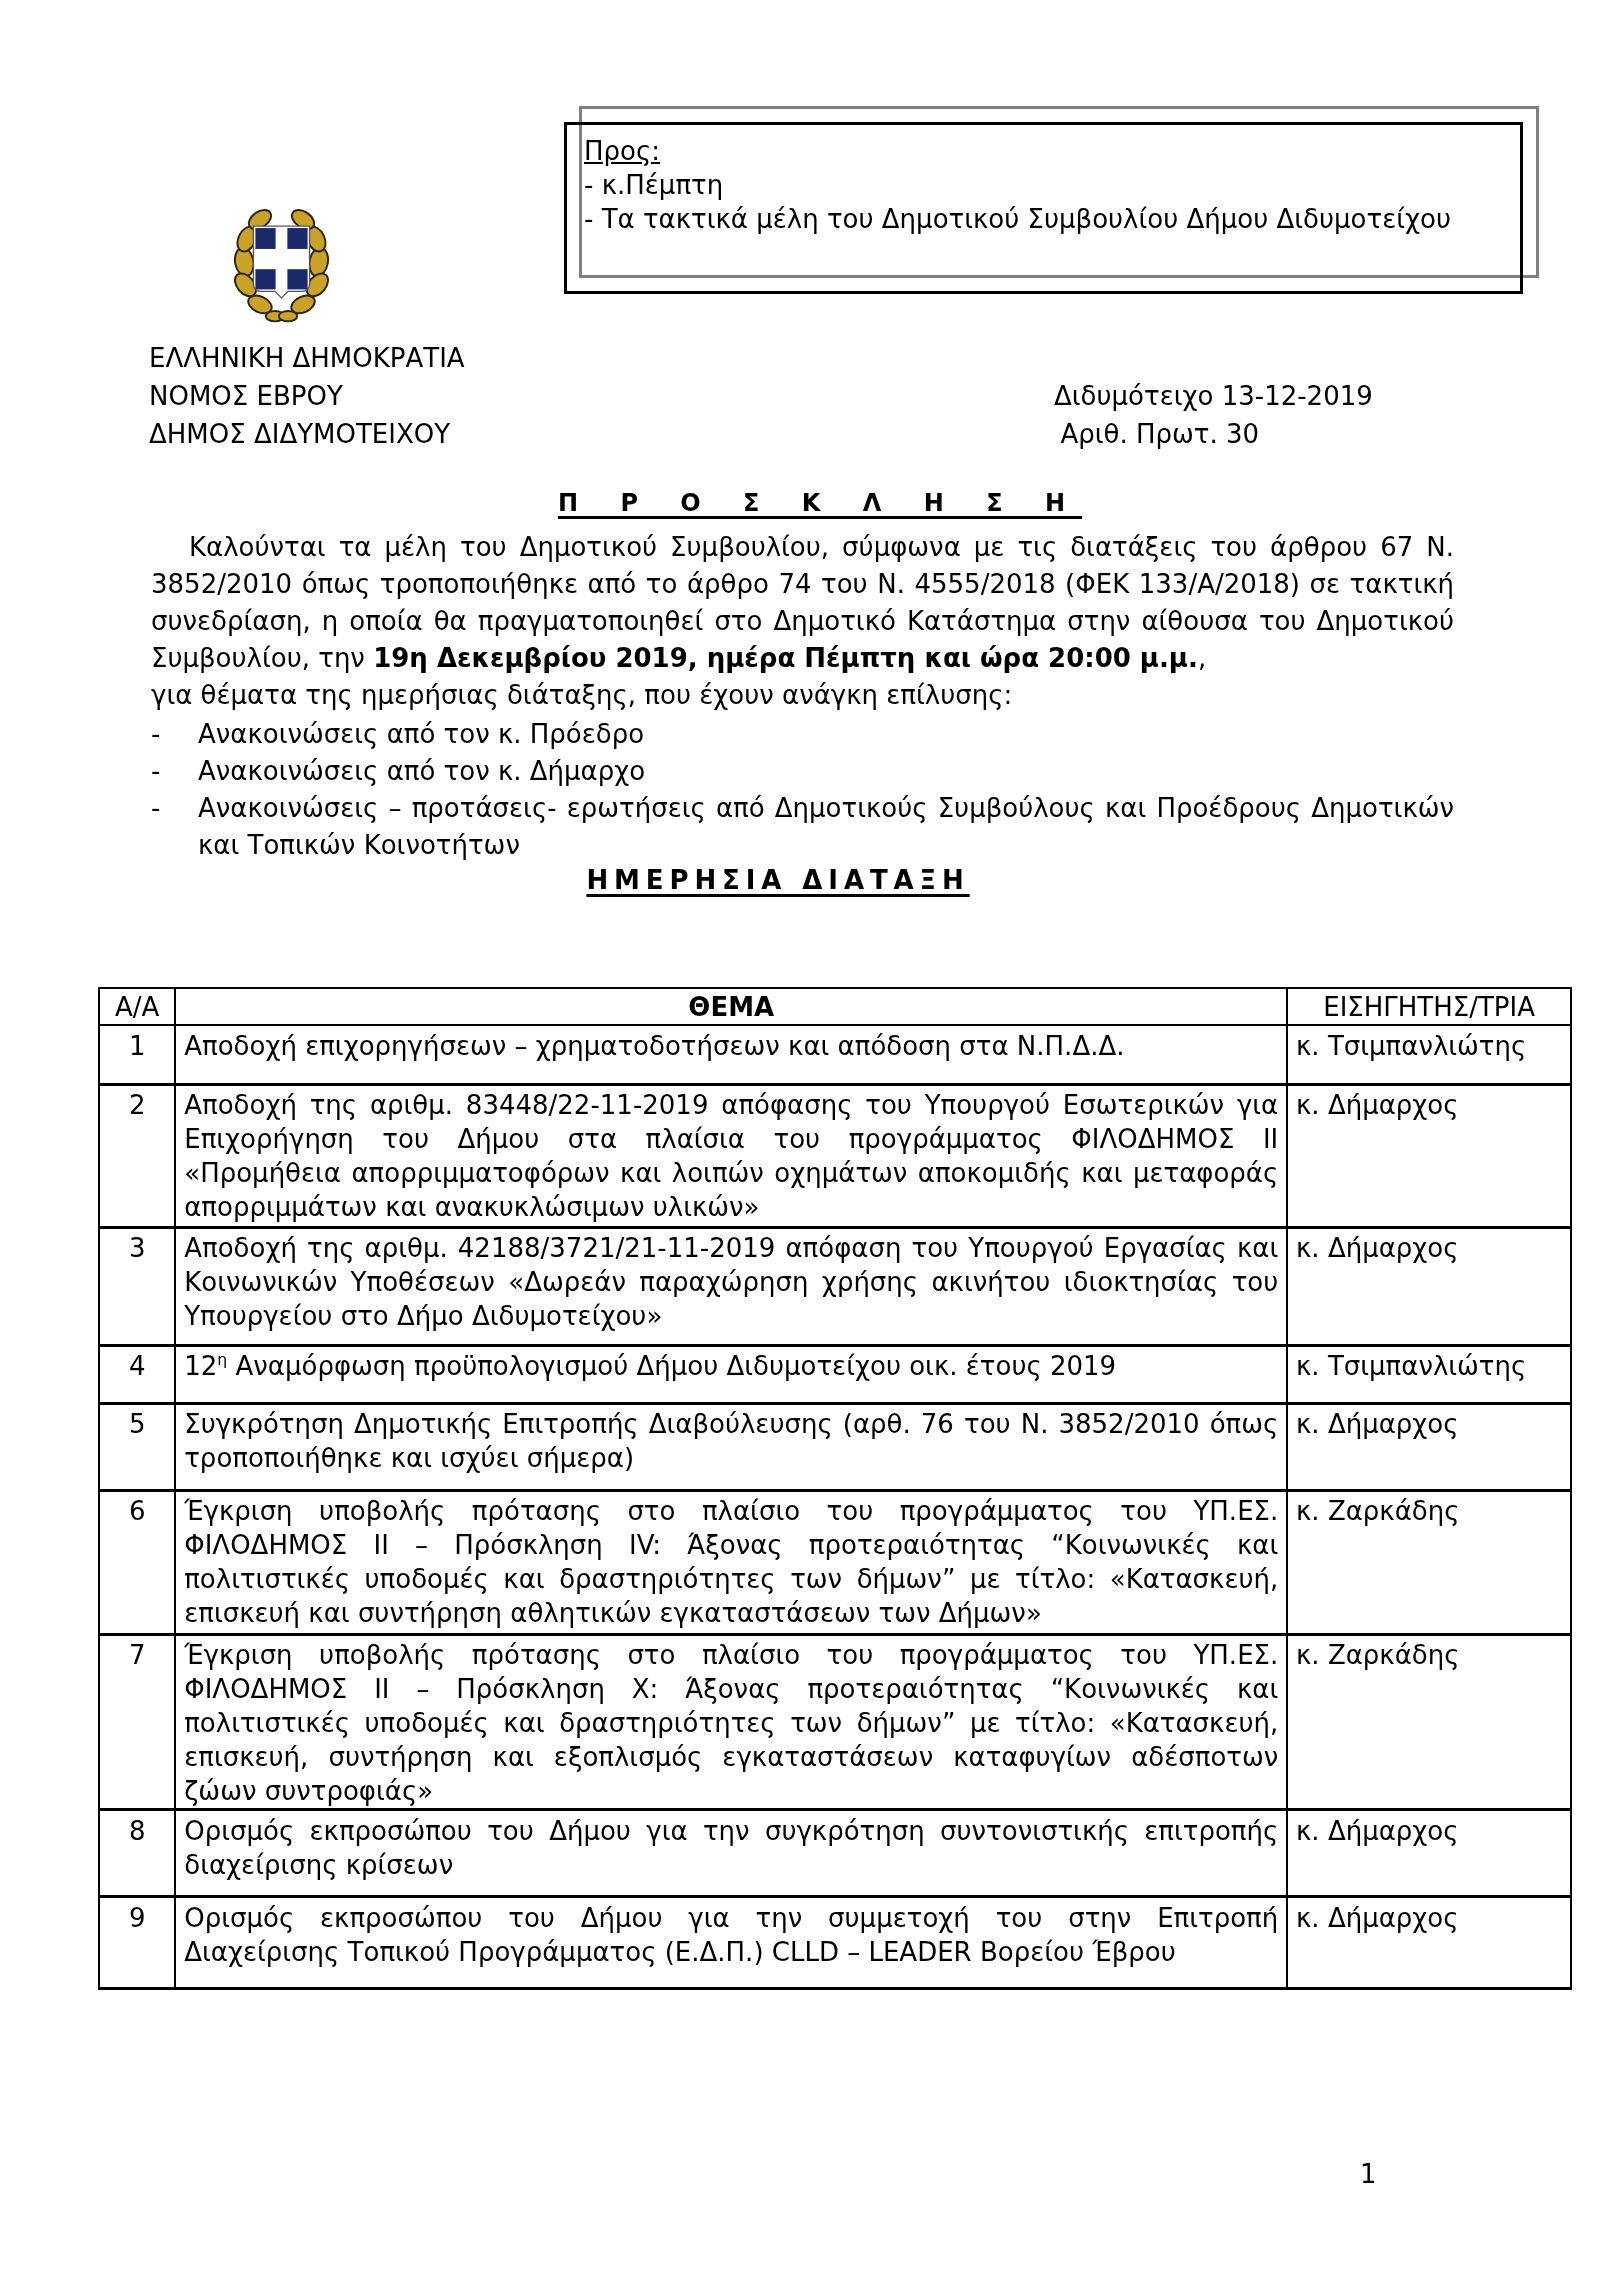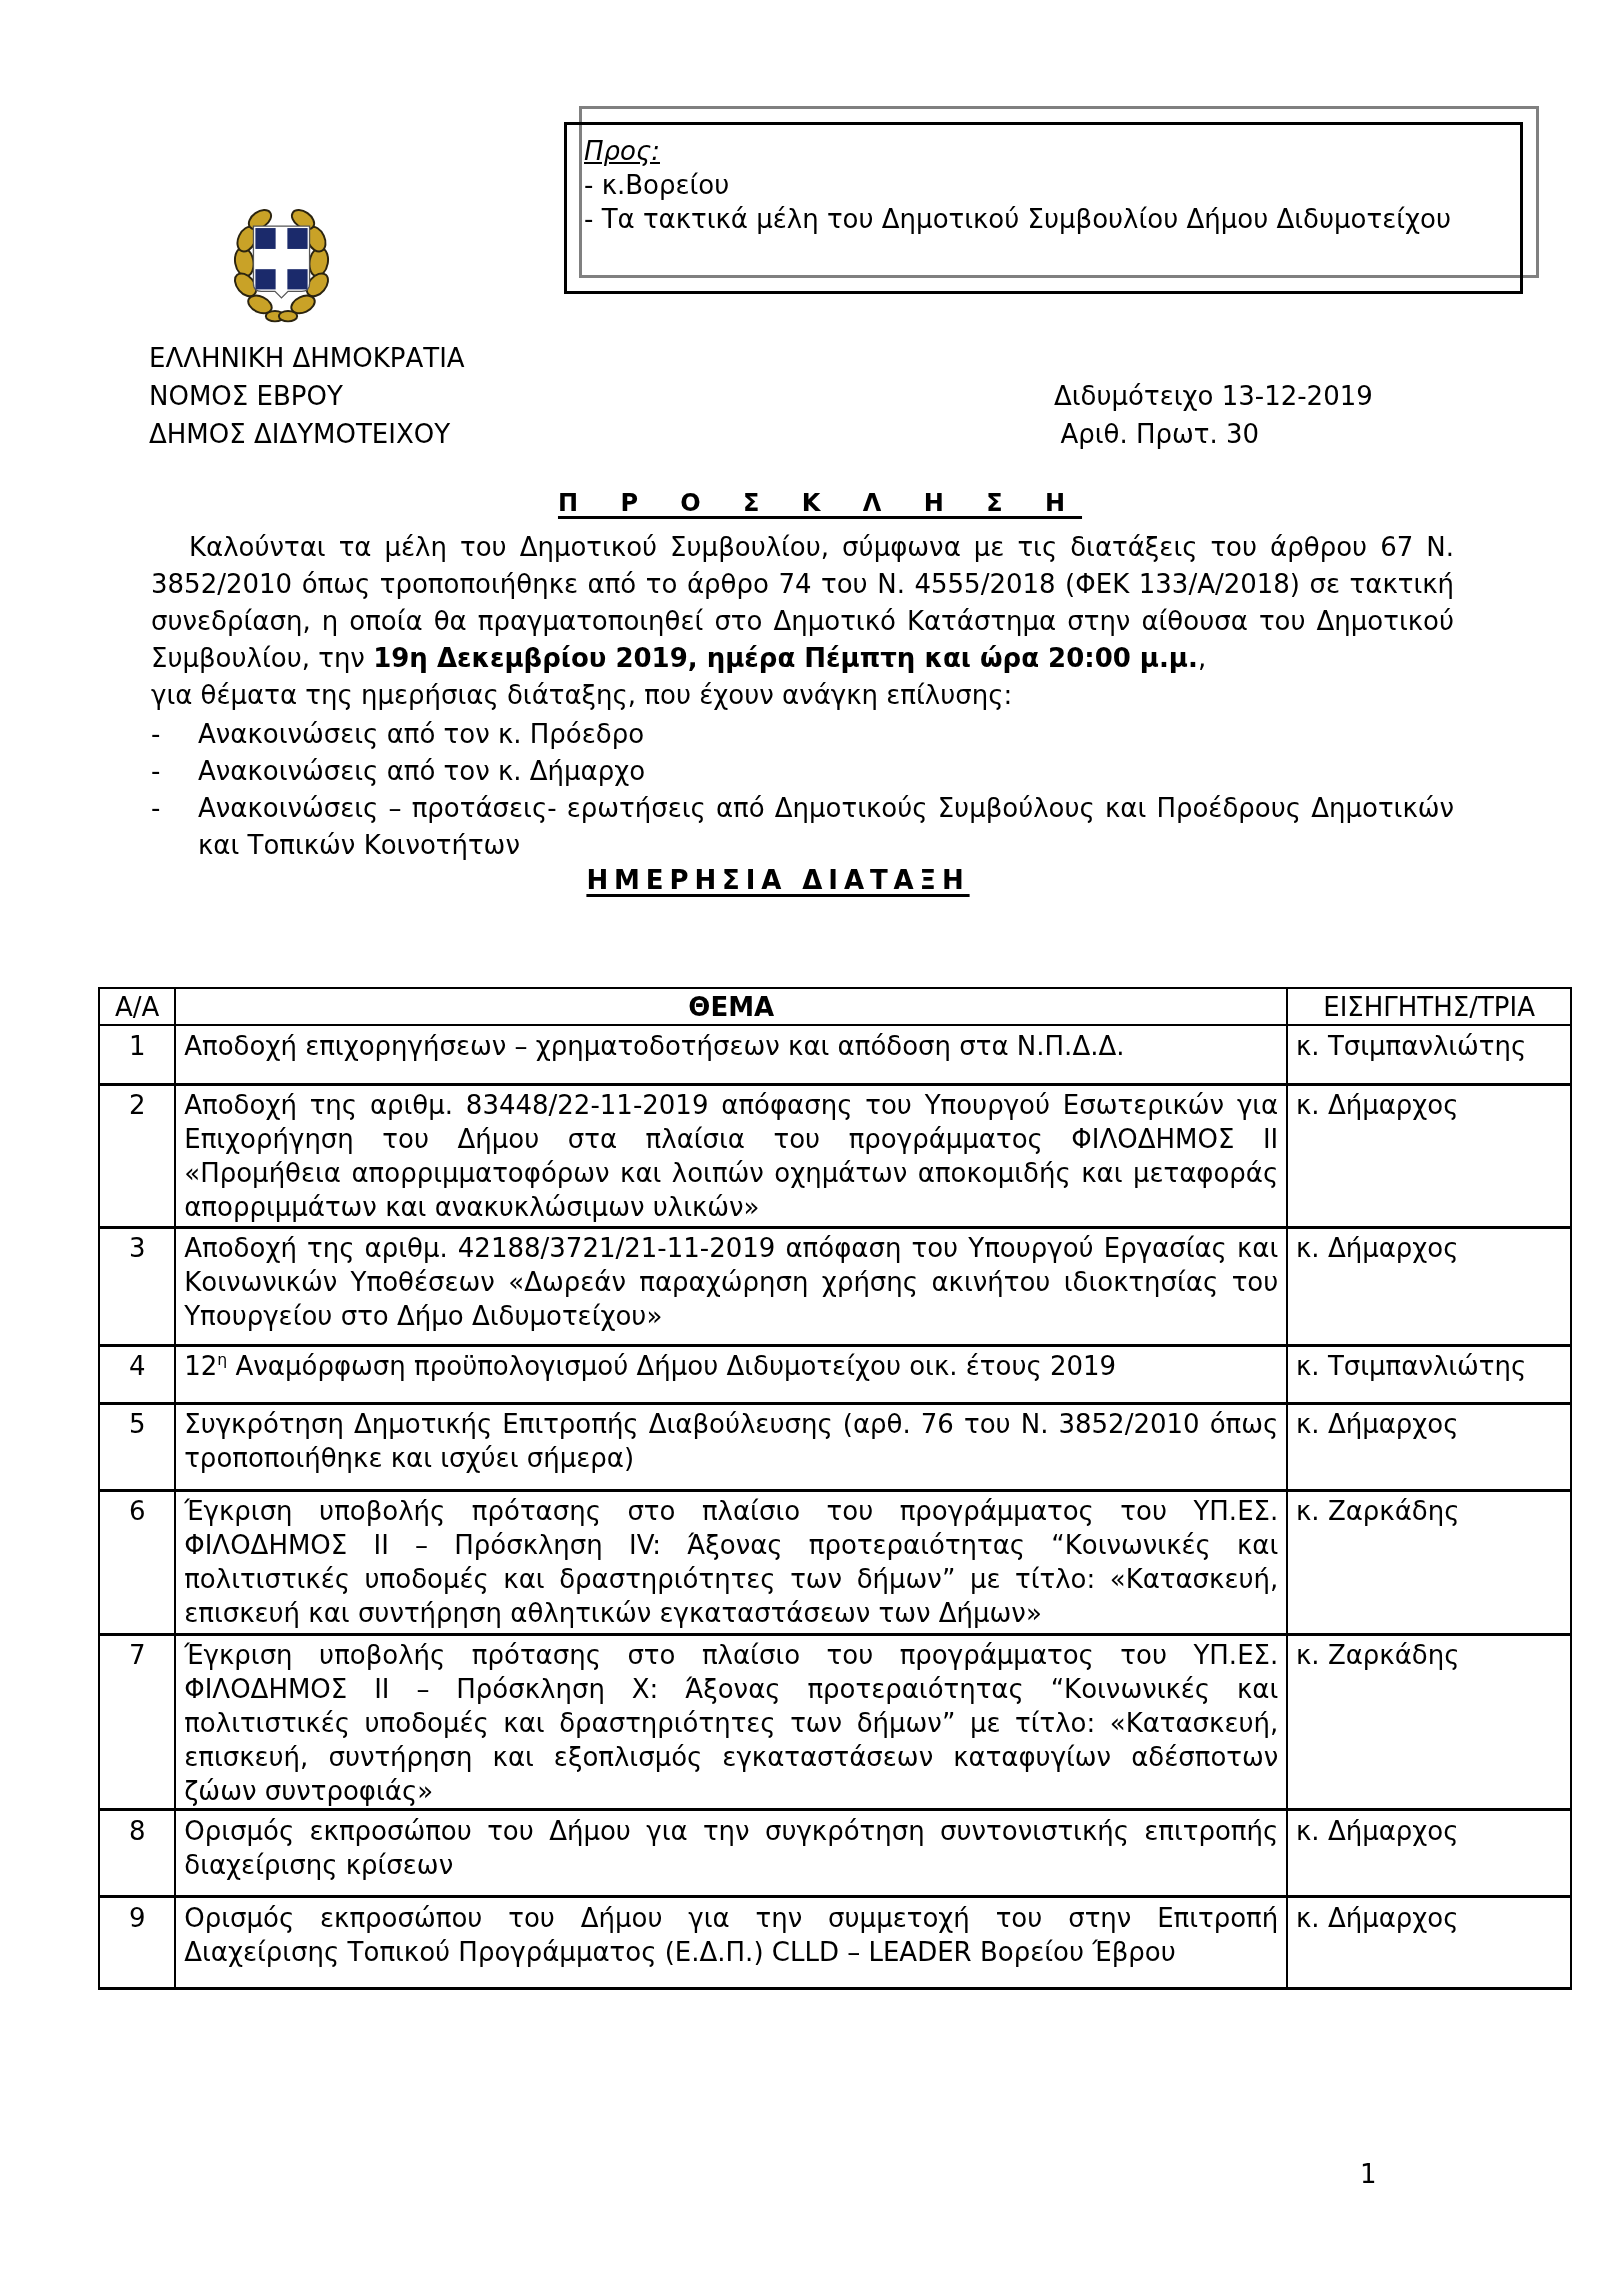--- a/index.html
+++ b/index.html
@@ -6,21 +6,21 @@
     body {
       width: 1623px; height: 2295px; position: relative; overflow: hidden;
       font-family: "DejaVu Sans", "Liberation Sans", sans-serif;
       color: #000; font-size: 26px;
     }
     .abs { position: absolute; }
     
     .box-gray { left: 579px; top: 106px; width: 960px; height: 172px; border: 3.3px solid #808080; box-sizing: border-box; }
     .box-black { left: 564px; top: 122px; width: 959px; height: 172px; border: 3.9px solid #000; box-sizing: border-box; }
     .recipients { left: 584px; top: 134px; line-height: 34px; font-size: 26px; }
-    .recipients .head { text-decoration: underline; font-style: italic; }
+    .recipients .head { text-decoration: underline; }
     
     .emblem { left: 226px; top: 200px; width: 111px; height: 124px; }
     
     .hdr-left { left: 149px; top: 339px; line-height: 38px; font-size: 26px; }
     .hdr-right { left: 1054px; top: 377px; line-height: 38px; font-size: 26px; }
     .hdr-right .num { padding-left: 6.5px; }
     
     .title { left: 0; width: 1623px; top: 489px; text-align: center; font-weight: bold; font-size: 24px; letter-spacing: 17px; }
     .title span { text-decoration: underline; text-decoration-thickness: 3.3px; text-underline-offset: 5.2px; padding-left: 17px; }
     
@@ -47,21 +47,21 @@
     sup { font-size: 15.7px; line-height: 0; }
     .page-num { left: 1360px; top: 2159px; font-size: 26px; }
   </style>
 </head>
 <body>
 
 <div class="abs box-gray"></div>
 <div class="abs box-black"></div>
 <div class="abs recipients">
   <div class="head">Προς:</div>
-  <div>- κ.Βορείου</div>
+  <div>- κ.Πέμπτη</div>
   <div>- Τα τακτικά μέλη του Δημοτικού Συμβουλίου Δήμου Διδυμοτείχου</div>
 </div>
 
 <div class="abs emblem">
   <svg width="111" height="124" viewBox="0 0 170 190">
     <g fill="#c9a227" stroke="#2b2410" stroke-width="3">
       <ellipse cx="28" cy="95" rx="14" ry="22" transform="rotate(-10 28 95)"></ellipse>
       <ellipse cx="32" cy="60" rx="13" ry="20" transform="rotate(25 32 60)"></ellipse>
       <ellipse cx="52" cy="30" rx="12" ry="19" transform="rotate(55 52 30)"></ellipse>
       <ellipse cx="30" cy="130" rx="13" ry="20" transform="rotate(-40 30 130)"></ellipse>

